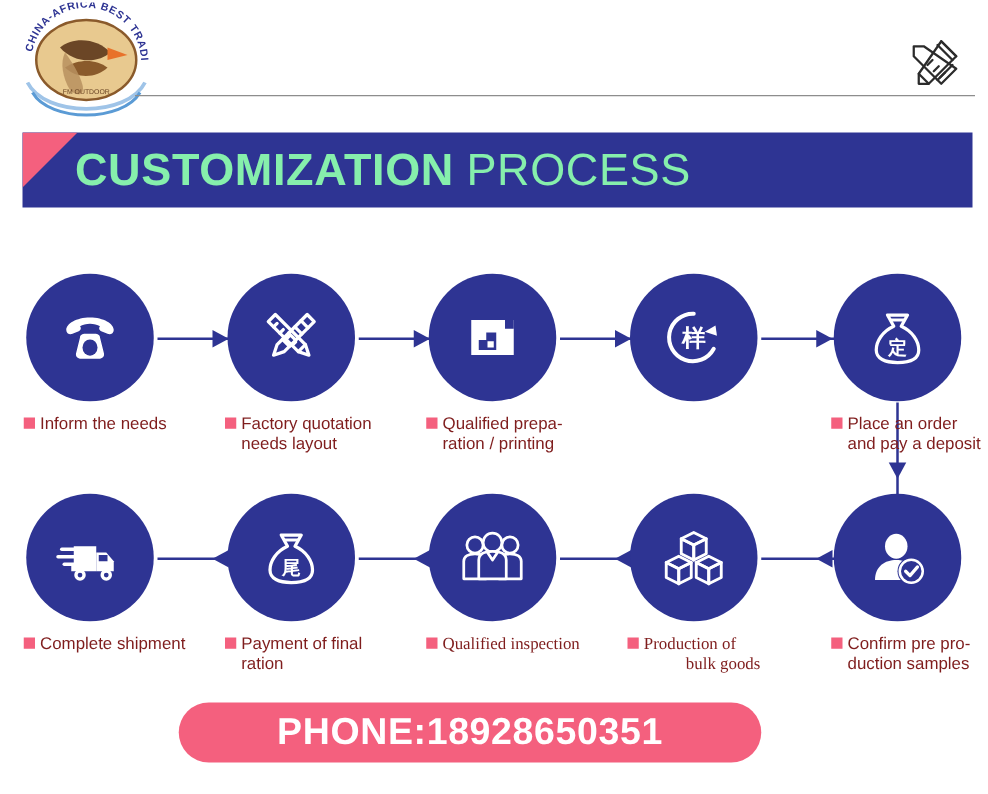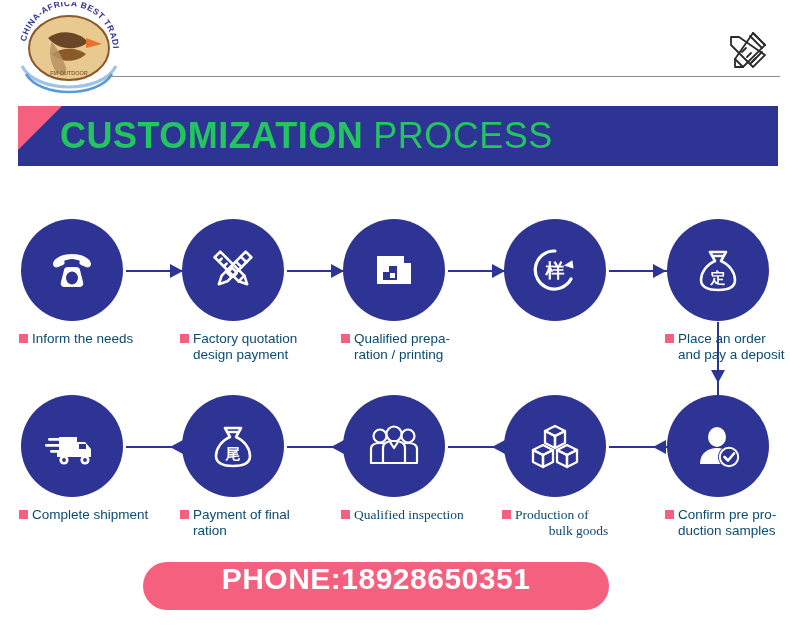--- a/index.html
+++ b/index.html
@@ -58,21 +58,21 @@
     width: 0; height: 0;
     border-top: 44px solid #f4607e;
     border-right: 44px solid transparent;
   }
   #title-text {
     position: absolute;
     left: 42px; top: 0;
     height: 60px;
     line-height: 60px;
     white-space: nowrap;
-    color: #22c55e;
+    color: #86efac;
     font-size: 36px;
     letter-spacing: 0.5px;
   }
   #title-main {
     font-weight: 700;
     font-stretch: condensed;
   }
   #title-sub {
     font-weight: 400;
     padding-left: 10px;
@@ -97,21 +97,21 @@
   }
   .node-circle svg { display: block; }
 
   .node-label {
     position: absolute;
     top: 112px;
     left: -2px;
     width: 140px;
     font-size: 13.5px;
     line-height: 16px;
-    color: #0c4a6e;
+    color: #7f1d1d;
     text-align: left;
   }
   .bullet {
     display: inline-block;
     width: 9px; height: 9px;
     background: #f4607e;
     margin-right: 4px;
     vertical-align: baseline;
     position: relative;
     top: 0px;
@@ -157,20 +157,21 @@
   }
 
   
   #phone-pill {
     position: absolute;
     left: 143px; top: 562px;
     width: 466px; height: 48px;
     background: #f4607e;
     border-radius: 24px;
     display: flex;
+    align-items: center;
     justify-content: center;
   }
   #phone-text {
     color: #ffffff;
     font-size: 30px;
     font-weight: 700;
     letter-spacing: 0.5px;
     white-space: nowrap;
   }
 </style>
@@ -306,21 +307,21 @@
             <path d="M 24,12 L 28,12"></path>
             <path d="M 24,19 L 28,19"></path>
             <path d="M 24,26 L 28,26"></path>
             <path d="M 24,33 L 28,33"></path>
           </g>
         </svg>
       </span>
     </div>
     <div class="node-label">
       <span class="bullet"></span><span class="label-text">Factory quotation</span>
-      <div style="padding-left:13px;">design payment</div>
+      <div style="padding-left:13px;">needs layout</div>
     </div>
   </div>
 
   <div class="node" style="left:343px; top:219px;">
     <div class="node-circle">
       <span>
         <svg width="56" height="56" viewBox="0 0 56 56">
           <path d="M 11,14 L 45,14 L 45,42 L 11,42 Z" fill="#ffffff"></path>
           <path d="M 38,14 L 45,14 L 45,21 L 38,21 Z" fill="#2e3493"></path>
           <path d="M 17,38 L 17,30 L 23,30 L 23,24 L 31,24 L 31,38 Z" fill="#2e3493"></path>

